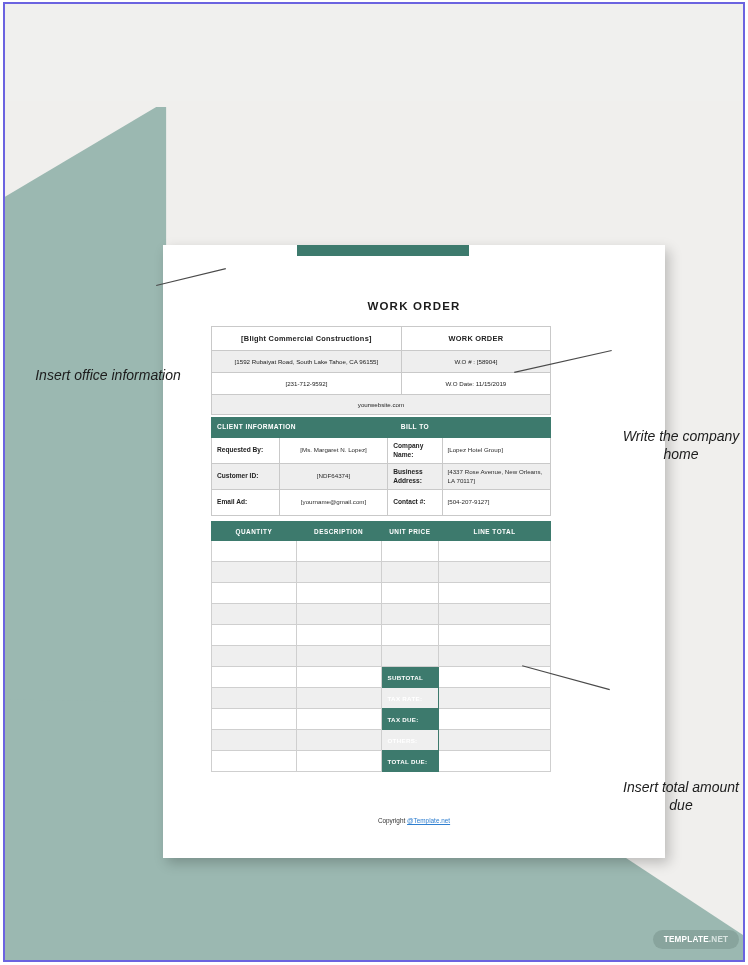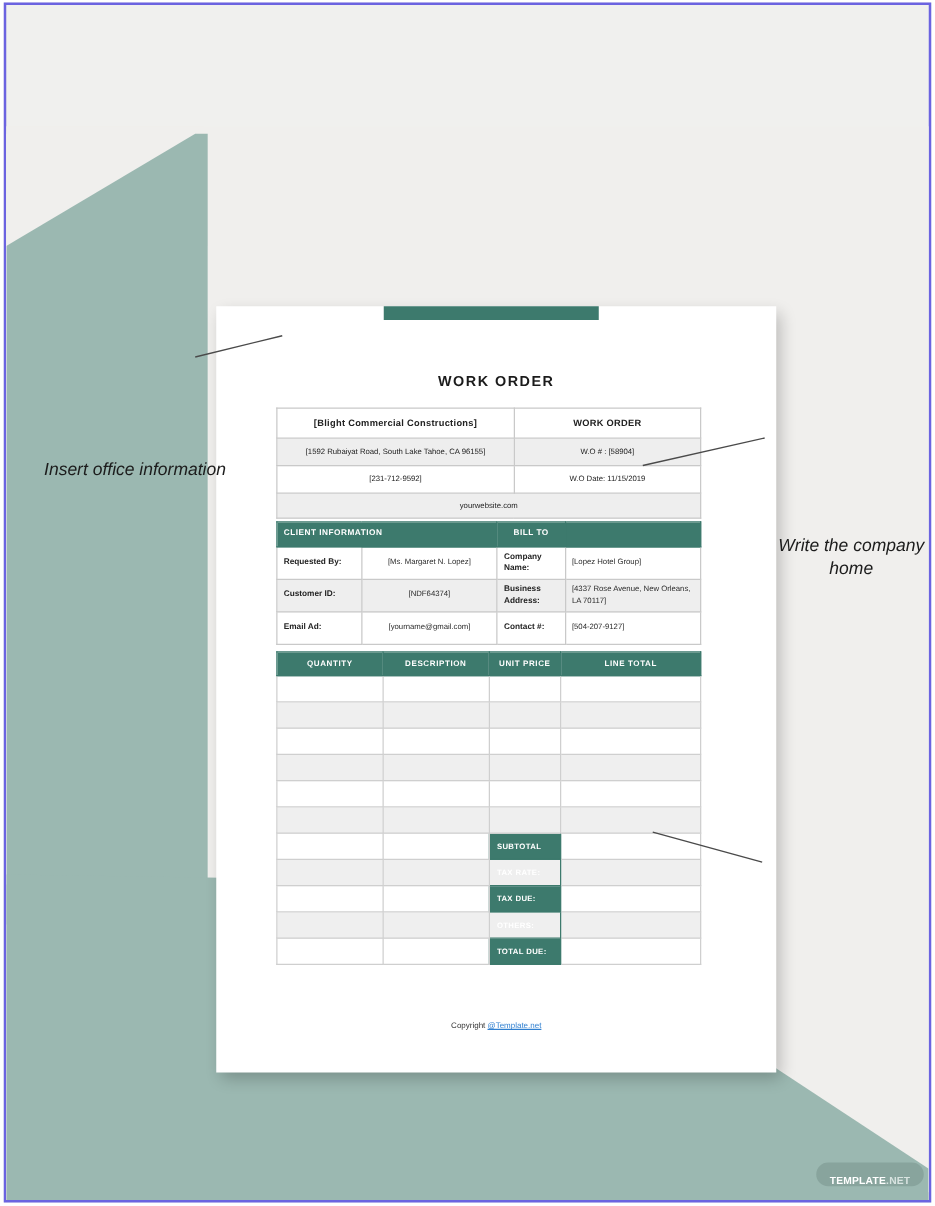--- a/index.html
+++ b/index.html
@@ -65,22 +65,22 @@
   .deco {
     position: absolute;
     left: 0; top: 0;
     width: 100%; height: 100%;
     pointer-events: none;
   }
 
   
   .sheet {
     position: absolute;
-    left: 168px; top: 144px;
-    width: 448px;
+    left: 158px; top: 144px;
+    width: 502px;
     height: 613px;
     background: #ffffff;
     box-shadow: 4px 5px 12px rgba(0,0,0,0.22);
   }
 
   .sheet-accent {
     position: absolute;
     left: 134px; top: 0;
     width: 172px;
     height: 11px;
@@ -228,21 +228,21 @@
   .anno-right2 { left: 612px; top: 677px; width: 128px; }
 
   
   .badge {
     position: absolute;
     left: 648px; top: 926px;
     width: 86px; height: 19px;
     border-radius: 10px;
     background: #88a49d;
     display: flex;
-    align-items: flex-end;
+    align-items: center;
     justify-content: center;
     font-size: 8.2px;
     letter-spacing: 0.2px;
   }
   .badge .b1 { color: #ffffff; font-weight: bold; }
   .badge .b2 { color: #d9e4e1; font-weight: bold; }
 </style>
 </head>
 <body>
 
@@ -431,20 +431,21 @@
       </div>
 
       <svg class="deco" viewBox="0 0 742 861" preserveAspectRatio="none">
         <line x1="152" y1="185" x2="222" y2="168" stroke="#4a4a4a" stroke-width="1.1"></line>
         <line x1="610" y1="250" x2="512" y2="272" stroke="#4a4a4a" stroke-width="1.1"></line>
         <line x1="608" y1="590" x2="520" y2="566" stroke="#4a4a4a" stroke-width="1.1"></line>
       </svg>
 
       <div class="anno anno-left">Insert office information</div>
       <div class="anno anno-right1">Write the company home</div>
+      <div class="anno anno-right2">Insert total amount due</div>
     </div>
 
     <div class="badge">
       <span class="b1">TEMPLATE</span>
         <span class="b2">.NET</span>
     </div>
 
   </div>
 </div>
 

